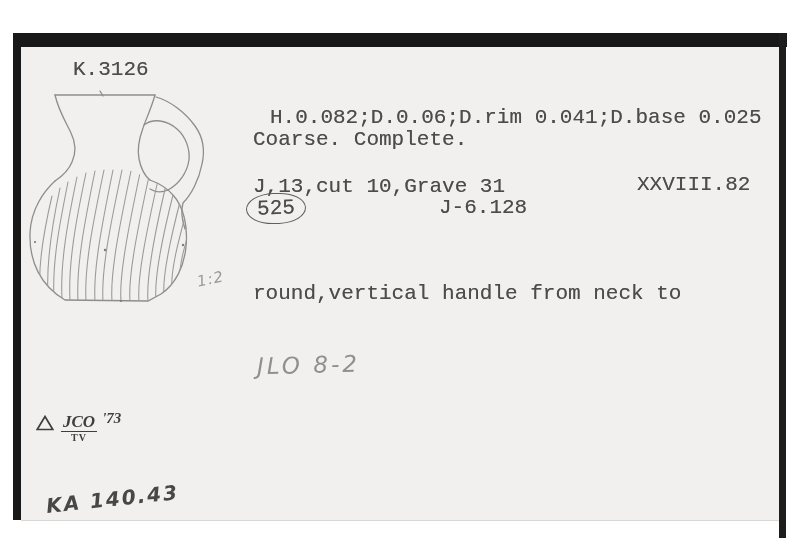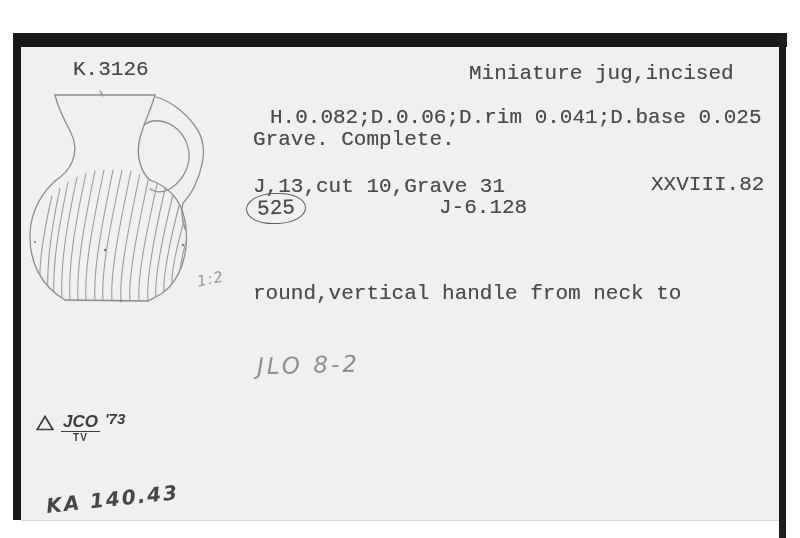--- a/index.html
+++ b/index.html
@@ -29,45 +29,44 @@
   .oval span{color:#4c4c4c;font-size:21px;text-shadow:0 0 0.5px rgba(60,60,60,.55);}
   .pencil{
     position:absolute;font-family:"DejaVu Sans",sans-serif;font-style:italic;
     color:#8f8f8f;
   }
   .field-mark{left:257px;top:352px;font-size:23px;letter-spacing:3px;transform:rotate(-1.5deg);}
   .scale-note{left:197px;top:270px;font-size:15px;letter-spacing:1px;color:#9a9a9a;transform:rotate(-12deg);}
   .archive-number{left:46px;top:487px;font-size:20px;letter-spacing:2px;color:#474747;transform:rotate(-6deg);font-weight:bold;}
   .cataloguer{
     position:absolute;left:36px;top:413px;display:flex;align-items:flex-start;gap:7px;
-    font-family:Liberation Sans, sans-serif;color:#3e3e3e;
+    font-family:Liberation Serif, serif;color:#3e3e3e;
   }
   .jco-frac{display:inline-flex;flex-direction:column;align-items:center;line-height:1;}
   .jco-top{font-size:17px;font-weight:bold;font-style:italic;border-bottom:1.6px solid #3e3e3e;padding:0 2px 1px 2px;}
   .jco-year{font-size:15px;font-weight:bold;font-style:italic;position:relative;top:-3px;left:-2px;text-align:center;}
   .jco-sub{font-size:10px;font-weight:bold;letter-spacing:1px;margin-top:1px;}
   .tri{margin-top:2px;}
   .jug{position:absolute;left:25px;top:85px;width:215px;height:225px;}
 </style>
 </head>
 <body>
 
 <div class="scan">
   <div class="frame-top"></div>
   <div class="frame-left"></div>
   <div class="frame-right"></div>
 
   <div class="paper"></div>
 
   <div class="typed" style="left:73px;top:59px;">K.3126</div>
-  <div class="typed" style="left:469px;top:63px;">Miniature jug,incised</div>
   <div class="typed" style="left:270px;top:107px;">H.0.082;D.0.06;D.rim 0.041;D.base 0.025</div>
-  <div class="typed" style="left:253px;top:129px;">Grave. Complete.</div>
+  <div class="typed" style="left:253px;top:129px;">Coarse. Complete.</div>
   <div class="typed" style="left:253px;top:176px;">J,13,cut 10,Grave 31</div>
-  <div class="typed" style="left:651px;top:174px;">XXVIII.82</div>
+  <div class="typed" style="left:637px;top:174px;">XXVIII.82</div>
   <div class="oval">
     <span>525</span>
   </div>
   <div class="typed" style="left:439px;top:197px;">J-6.128</div>
 
   <div class="typed desc" style="left:253px;top:239px;">
     <div>round,vertical handle from neck to</div>
     
   </div>
 

